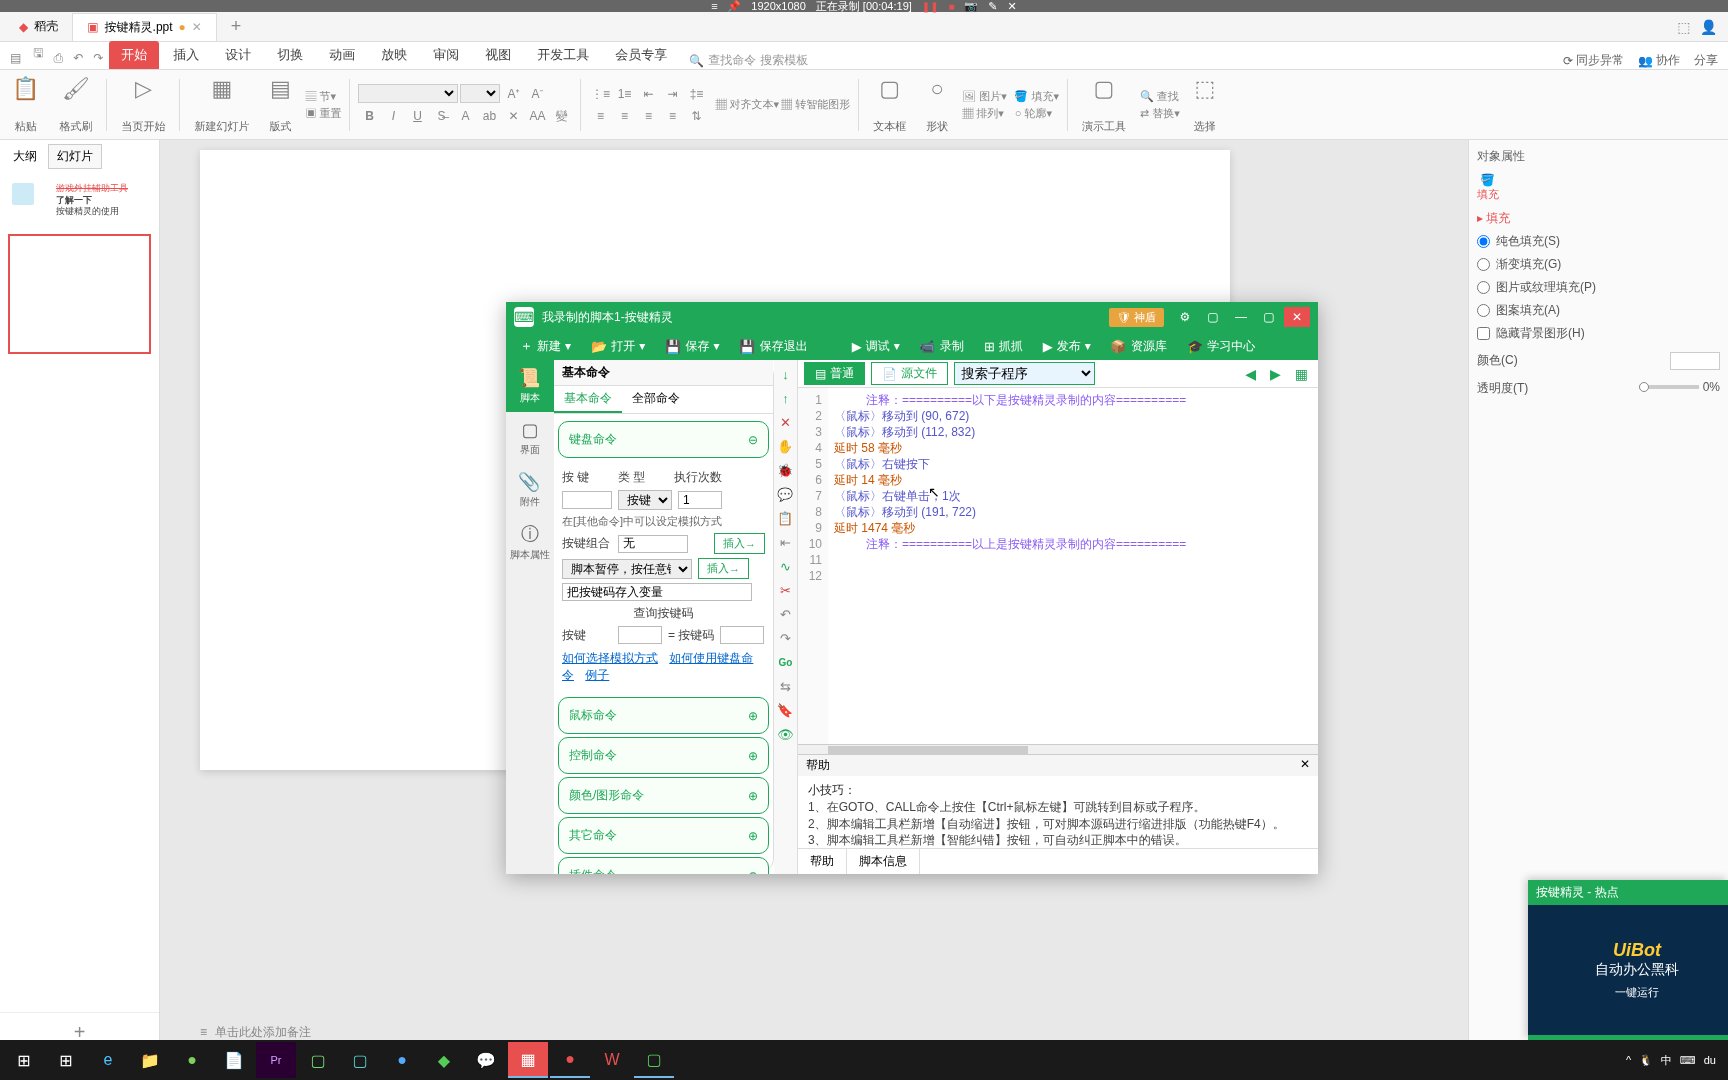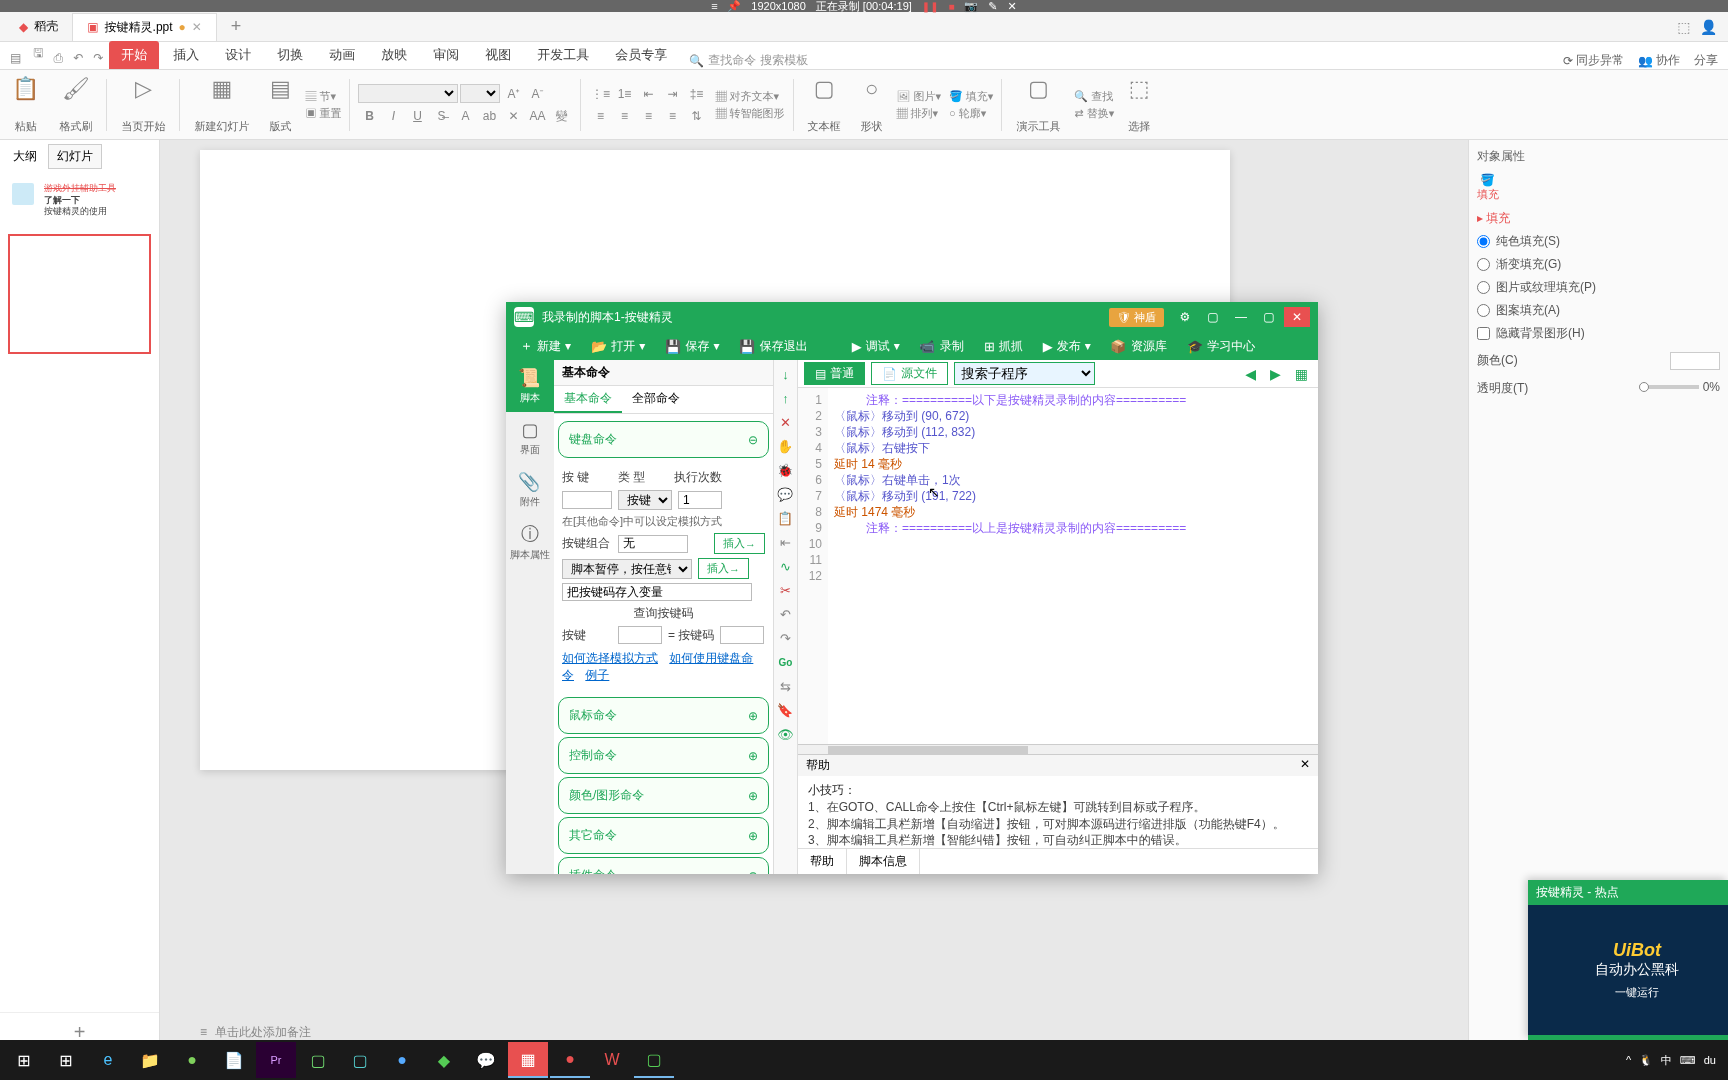--- a/index.html
+++ b/index.html
@@ -23,21 +23,21 @@
 .rgrp .ico { font-size:22px; color:#888; }
 .rgrp .lbl { font-size:11px; }
 .rgrp-row { display:flex; gap:2px; }
 .sep { width:1px; height:52px; background:#ddd; }
 .small-btn { width:22px; height:18px; display:inline-flex; align-items:center; justify-content:center; color:#888; font-size:12px; }
 .workspace { position:absolute; top:140px; left:0; right:0; bottom:28px; display:flex; }
 .slidepane { width:160px; background:#fff; border-right:1px solid #ddd; display:flex; flex-direction:column; }
 .slidepane-tabs { display:flex; padding:4px; gap:2px; }
 .slidepane-tabs .ptab { padding:3px 8px; font-size:12px; border:1px solid transparent; }
 .slidepane-tabs .ptab.active { border:1px solid #ccc; background:#f8f8f8; }
-.thumb { margin:6px 8px; padding:4px; display:flex; gap:10px; }
+.thumb { margin:6px 8px; padding:4px; display:flex; gap:22px; }
 .thumb .tt { flex:1; font-size:9px; color:#444; line-height:1.3; }
 .thumb .tt span { color:#e85050; text-decoration:line-through; }
 .thumb2 { margin:6px 8px; height:120px; border:2px solid #e85050; background:#fff; }
 .slide-add { margin-top:auto; height:40px; display:flex; align-items:center; justify-content:center; font-size:20px; color:#888; border-top:1px solid #eee; }
 .canvas { flex:1; background:#e8e8e8; position:relative; }
 .slide-stage { position:absolute; left:40px; top:10px; width:1030px; height:620px; background:#fff; box-shadow:0 2px 8px rgba(0,0,0,.15); }
 .notes { position:absolute; left:40px; bottom:6px; right:60px; height:28px; display:flex; align-items:center; gap:8px; color:#888; font-size:12px; }
 .rightpane { width:260px; background:#fafafa; border-left:1px solid #ddd; padding:8px; font-size:12px; color:#555; }
 .rightpane h4 { font-size:12px; font-weight:normal; color:#666; margin-bottom:8px; }
 .rp-title { color:#e85050; font-size:12px; margin-bottom:6px; }
@@ -60,21 +60,21 @@
 .ka-title .wbtn.close { background:#e85050; }
 .ka-title .shield { background:#e8a43f; padding:2px 8px; border-radius:2px; font-size:11px; }
 .ka-menu { height:28px; background:#1fa858; display:flex; align-items:center; gap:4px; padding:0 6px; }
 .ka-menu .m { display:flex; align-items:center; gap:4px; color:#fff; padding:3px 8px; font-size:12px; }
 .ka-menu .m .ico { font-size:13px; }
 .ka-body { display:flex; height:514px; }
 .ka-side { width:48px; background:#f0f0f0; display:flex; flex-direction:column; align-items:center; }
 .ka-side .s { width:48px; height:52px; display:flex; flex-direction:column; align-items:center; justify-content:center; gap:2px; font-size:10px; color:#666; }
 .ka-side .s.active { background:#1fa858; color:#fff; }
 .ka-side .s .sico { font-size:18px; }
-.ka-left { width:220px; border-right:1px solid #ddd; display:flex; flex-direction:column; }
+.ka-left { width:220px; border-right:1px solid #ddd; display:flex; flex-direction:column;border-radius:16px; }
 .ka-left-hd { padding:4px 8px; font-size:12px; font-weight:bold; background:#f8f8f8; border-bottom:1px solid #ddd; }
 .ka-left-tabs { display:flex; border-bottom:1px solid #ddd; }
 .ka-left-tabs .lt { padding:4px 10px; font-size:12px; cursor:pointer; }
 .ka-left-tabs .lt.active { border-bottom:2px solid #1fa858; color:#1fa858; }
 .ka-cmds { flex:1; overflow:auto; padding:4px; }
 .ka-collapse { border:1px solid #1fa858; border-radius:10px; margin:3px 0; padding:9px 10px; display:flex; justify-content:space-between; align-items:center; color:#1fa858; background:#f8fff8; font-size:12px; }
 .ka-coll-body { padding:4px; font-size:12px; color:#444; }
 .ka-row { display:flex; gap:6px; align-items:center; margin:4px 0; }
 .ka-row label { min-width:50px; }
 .ka-row select,.ka-row input[type=text] { border:1px solid #bbb; padding:1px 4px; font-size:12px; }
@@ -241,21 +241,21 @@
       <span class="small-btn">‡≡</span>
     </div>
     <div class="rgrp-row">
       <span class="small-btn">≡</span>
       <span class="small-btn">≡</span>
       <span class="small-btn">≡</span>
       <span class="small-btn">≡</span>
       <span class="small-btn">⇅</span>
     </div>
   </div>
-  <div style="display:flex;flex-direction:column;gap:2px;font-size:11px;color:#888">
+  <div style="display:flex;flex-direction:row;gap:2px;font-size:11px;color:#888">
     <span>▦ <span>对齐文本</span>▾</span>
     <span>▦ <span>转智能图形</span></span>
   </div>
   <div class="sep"></div>
   <div class="rgrp">
       <span class="ico">▢</span>
       <span class="lbl">文本框</span>
     </div>
   <div class="rgrp">
       <span class="ico">○</span>
@@ -473,20 +473,21 @@
                 <div>8</div>
                 <div>9</div>
                 <div>10</div>
                 <div>11</div>
                 <div>12</div>
               </div>
             <div class="ka-code" id="code">
                 <div class="cm">注释：==========以下是按键精灵录制的内容==========</div>
                 <div class="mv">〈鼠标〉移动到 (90, 672)</div>
                 <div class="mv">〈鼠标〉移动到 (112, 832)</div>
+                <div class="dl">延时 58 毫秒</div>
                 <div class="mv">〈鼠标〉右键按下</div>
                 <div class="dl">延时 14 毫秒</div>
                 <div class="mv">〈鼠标〉右键单击，1次</div>
                 <div class="mv">〈鼠标〉移动到 (191, 722)</div>
                 <div class="dl">延时 1474 毫秒</div>
                 <div class="cm">注释：==========以上是按键精灵录制的内容==========</div>
                 <div class="">&nbsp;</div>
               </div>
             <div style="position:absolute;left:130px;top:96px;font-size:14px;color:#000">↖</div>
           </div>

